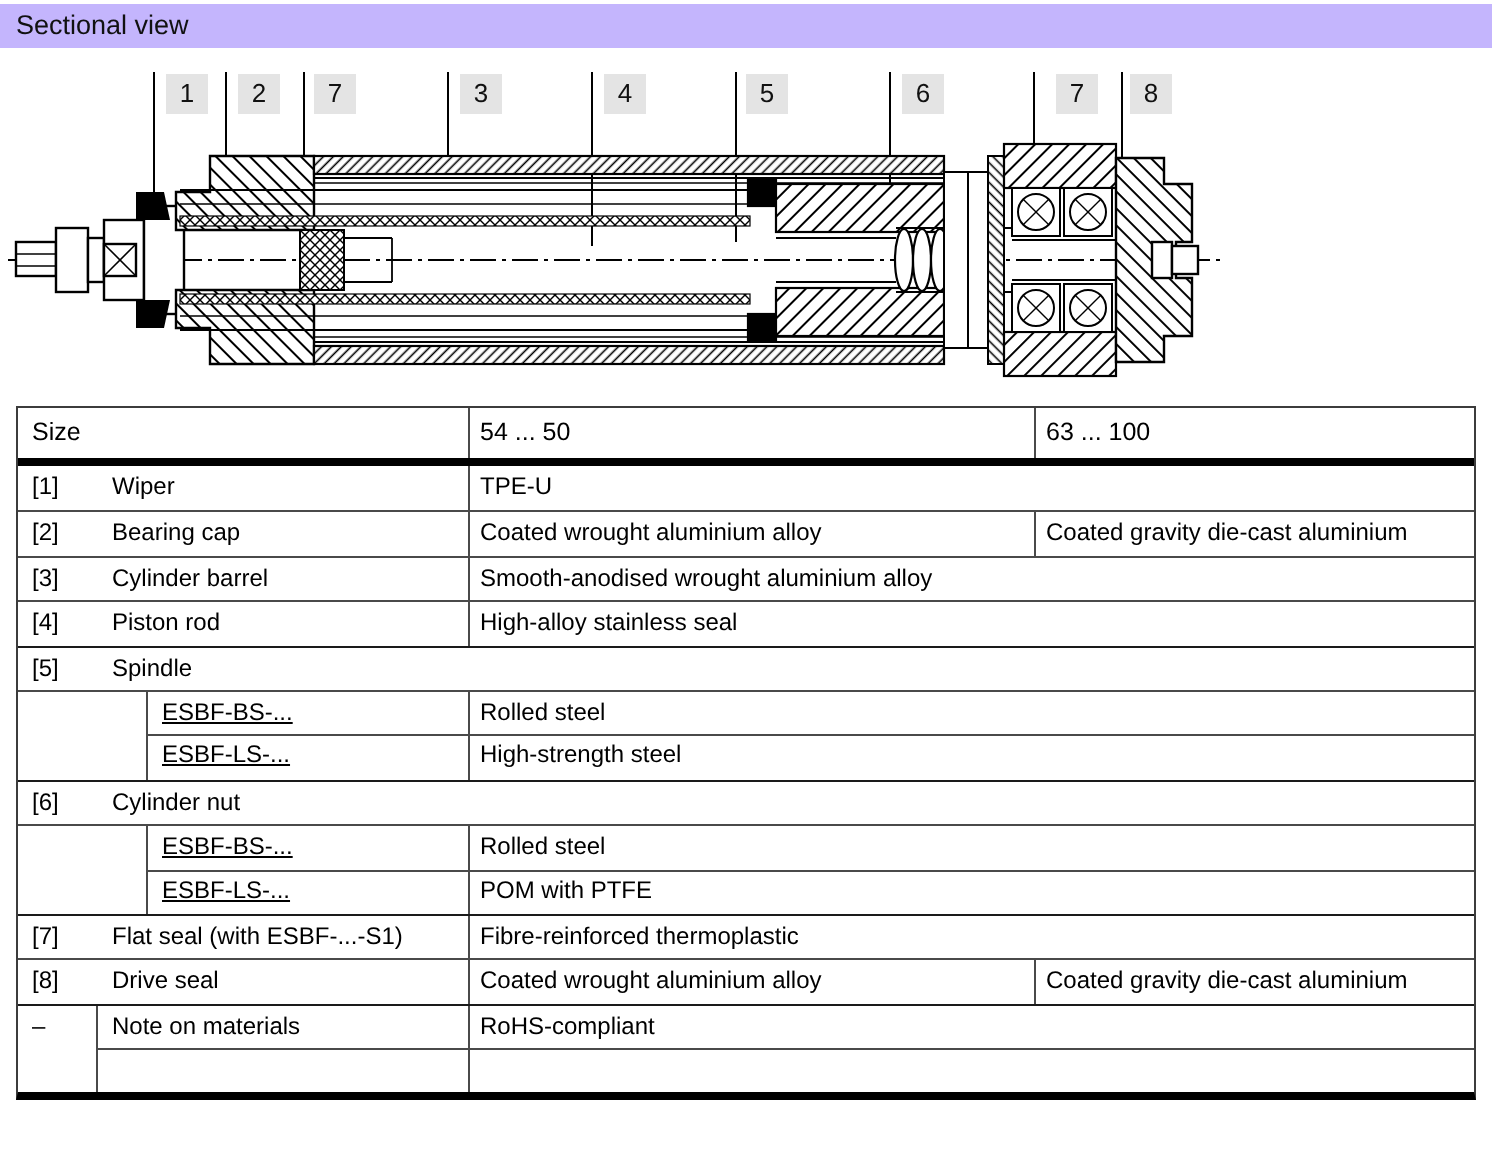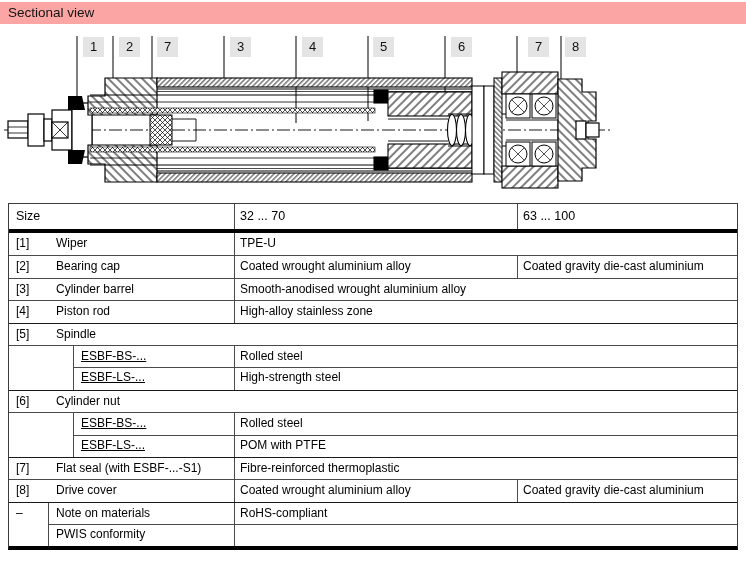--- a/index.html
+++ b/index.html
@@ -1,20 +1,20 @@
 <!DOCTYPE html>
 <html><head>
 <meta charset="utf-8">
 <style>
   html,body{margin:0;padding:0;background:#fff;}
   .page{position:relative;width:746px;height:583px;background:#fff;
         font-family:"Liberation Sans",sans-serif;color:#000;overflow:hidden;}
 
   
-  .titlebar{position:absolute;left:0;top:2px;width:746px;height:22px;background:#fca5a5;}
+  .titlebar{position:absolute;left:0;top:2px;width:746px;height:22px;background:#c4b5fd;}
   .titlebar .t{position:absolute;left:8px;top:0;line-height:22px;font-size:13.5px;color:#111;}
 
   
   .figure{position:absolute;left:0;top:24px;width:746px;height:179px;}
   .figure svg{position:absolute;left:0;top:0;}
   .callout{position:absolute;top:13px;width:21px;height:20px;background:#e4e4e4;
            text-align:center;line-height:20px;font-size:13px;color:#111;}
 
   
   .mtable{position:absolute;left:8px;top:203px;width:730px;box-sizing:border-box;
@@ -200,21 +200,21 @@
     <div class="callout" style="left:373px">5</div>
     <div class="callout" style="left:451px">6</div>
     <div class="callout" style="left:528px">7</div>
     <div class="callout" style="left:565px">8</div>
   </div>
 
   <div class="mtable">
 
     <div class="thead">
       <span class="cell idx">Size</span>
-      <span class="cell va">32 ... 70</span>
+      <span class="cell va">54 ... 50</span>
       <span class="cell vb">63 ... 100</span>
       <i class="vl v1"></i>
       <i class="vl v2"></i>
     </div>
 
     <div class="trow first">
       <span class="cell idx">[1]</span>
       <span class="cell name">Wiper</span>
       <span class="cell va">TPE-U</span>
       <i class="vl v1"></i>
@@ -232,21 +232,21 @@
     <div class="trow">
       <span class="cell idx">[3]</span>
       <span class="cell name">Cylinder barrel</span>
       <span class="cell va">Smooth-anodised wrought aluminium alloy</span>
       <i class="vl v1"></i>
     </div>
 
     <div class="trow">
       <span class="cell idx">[4]</span>
       <span class="cell name">Piston rod</span>
-      <span class="cell va">High-alloy stainless zone</span>
+      <span class="cell va">High-alloy stainless seal</span>
       <i class="vl v1"></i>
     </div>
 
     <div class="trow group">
       <span class="cell idx">[5]</span>
       <span class="cell name">Spindle</span>
     </div>
 
     <div class="trow">
       <span class="cell subname">ESBF-BS-...</span>
@@ -285,37 +285,36 @@
 
     <div class="trow group">
       <span class="cell idx">[7]</span>
       <span class="cell name">Flat seal (with ESBF-...-S1)</span>
       <span class="cell va">Fibre-reinforced thermoplastic</span>
       <i class="vl v1"></i>
     </div>
 
     <div class="trow">
       <span class="cell idx">[8]</span>
-      <span class="cell name">Drive cover</span>
+      <span class="cell name">Drive seal</span>
       <span class="cell va">Coated wrought aluminium alloy</span>
       <span class="cell vb">Coated gravity die-cast aluminium</span>
       <i class="vl v1"></i>
       <i class="vl v2"></i>
     </div>
 
     <div class="trow group">
       <span class="cell idx">–</span>
       <span class="cell va">RoHS-compliant</span>
       <span class="cell name">Note on materials</span>
       <i class="vl vidx"></i>
       <i class="vl v1"></i>
     </div>
 
     <div class="trow noline">
       <i class="hl from-idx"></i>
-      <span class="cell name">PWIS conformity</span>
       <i class="vl vidx"></i>
       <i class="vl v1"></i>
     </div>
 
 
   </div>
 </div>
 
 </body></html>

